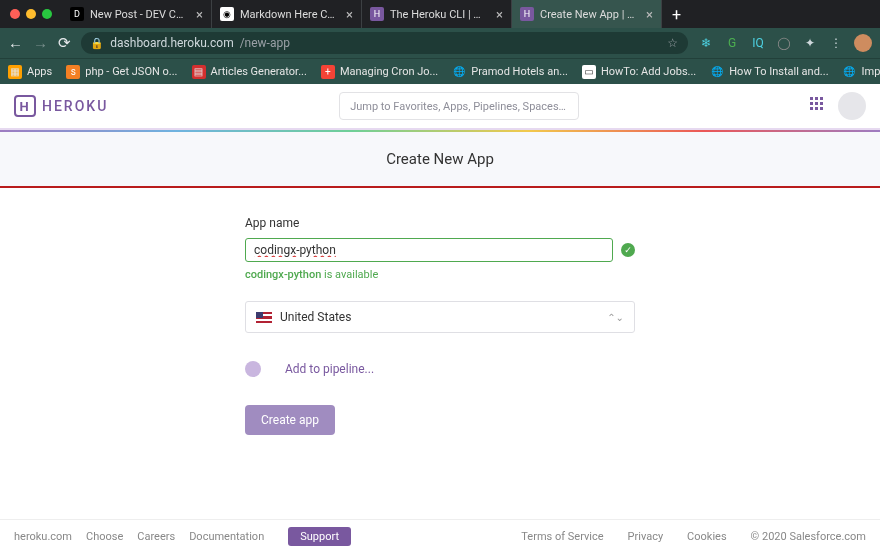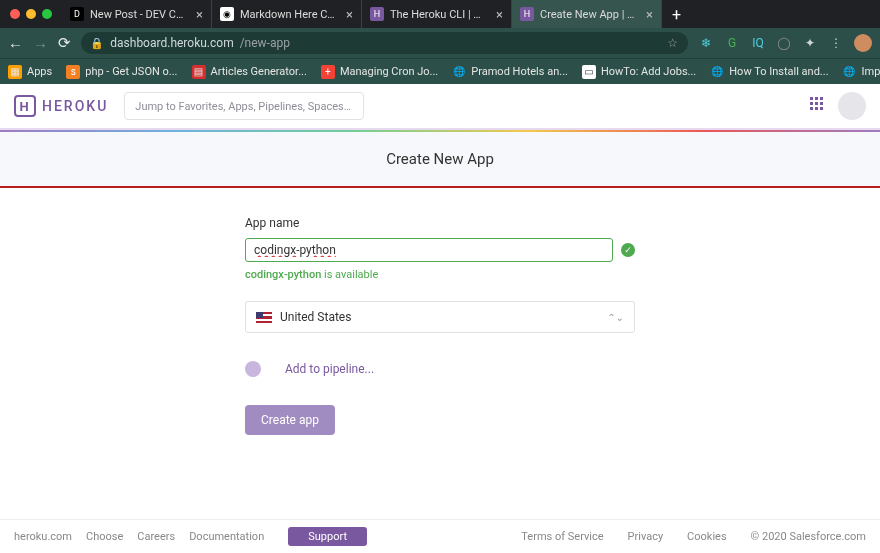--- a/index.html
+++ b/index.html
@@ -28,21 +28,21 @@
     .avatar-ext { width: 18px; height: 18px; border-radius: 50%; background: #ce8c5f; }
 
     .bookmark-bar { display: flex; align-items: center; height: 26px; background: #2c5049; padding: 0 8px; gap: 14px; border-top: 1px solid #22403a; }
     .bm { display: flex; align-items: center; gap: 5px; font-size: 11px; color: #e5e5e5; white-space: nowrap; }
     .bm .bico { width: 14px; height: 14px; display: flex; align-items: center; justify-content: center; font-size: 10px; border-radius: 2px; }
 
     
     .heroku-bar { display: flex; align-items: center; height: 46px; background: #fff; border-bottom: 2px solid #e6d9f0; padding: 0 14px; gap: 16px; }
     .heroku-logo { display: flex; align-items: center; gap: 6px; color: #79589f; font-weight: 500; font-size: 14px; letter-spacing: 2px; }
     .heroku-logo .mark { width: 22px; height: 22px; border: 2px solid #79589f; border-radius: 4px; display: flex; align-items: center; justify-content: center; font-weight: bold; font-size: 13px; }
-    .search-wrap { flex: 1; display: flex; }
+    .search-wrap { flex: 1; display: flex; justify-content: center; }
     .search-box { width: 240px; border: 1px solid #e2e2e5; border-radius: 4px; height: 28px; padding: 0 10px; font-size: 11px; color: #8e8e99; display: flex; align-items: center; }
     .right-icons { display: flex; gap: 10px; align-items: center; }
     .apps-grid { width: 18px; height: 18px; display: grid; grid-template-columns: repeat(3, 3px); grid-template-rows: repeat(3, 3px); gap: 2px; }
     .apps-grid div { background: #79589f; }
     .user-avatar { width: 28px; height: 28px; border-radius: 50%; background: #e6e6ea; }
 
     
     .page-title { height: 56px; background: #f7f8fb; border-bottom: 2px solid #b91c1c; display: flex; align-items: center; justify-content: center; font-size: 15px; color: #333; }
 
     
@@ -61,21 +61,21 @@
     .flag::before { content: ""; position: absolute; width: 7px; height: 6px; top: 0; left: 0; background: #3c3b6e; }
     .select .chev { position: absolute; right: 10px; color: #999; font-size: 10px; }
     .pipeline-link { display: flex; align-items: center; gap: 24px; color: #79589f; font-size: 12px; margin: 28px 0; }
     .pipeline-link .pico { width: 16px; height: 16px; border-radius: 50%; background: #c9b6df; }
     .create-btn { background: #a08cc0; color: #fff; border: none; border-radius: 4px; padding: 8px 16px; font-size: 12px; cursor: pointer; }
 
     
     .footer { position: absolute; bottom: 0; left: 0; right: 0; height: 34px; border-top: 1px solid #eee; display: flex; align-items: center; padding: 0 14px; font-size: 11px; color: #888; background: #fff; }
     .footer .links { display: flex; gap: 14px; align-items: center; }
     .footer .links a { color: #888; text-decoration: none; }
-    .support-btn { background: #79589f; color: #fff; padding: 3px 20px; border-radius: 3px; font-size: 11px; margin-left: 10px; }
+    .support-btn { background: #79589f; color: #fff; padding: 3px 12px; border-radius: 3px; font-size: 11px; margin-left: 10px; }
     .footer .right { margin-left: auto; display: flex; gap: 24px; }
 
     .gradient-line { height: 2px; background: linear-gradient(90deg, #9e7cc1, #6fb3e0, #6fcf97, #f2c94c, #eb5757, #9e7cc1); }
   </style>
 </head>
 <body>
 
 <div class="browser-top">
   <div class="tab-strip">
     <div class="traffic-lights">

